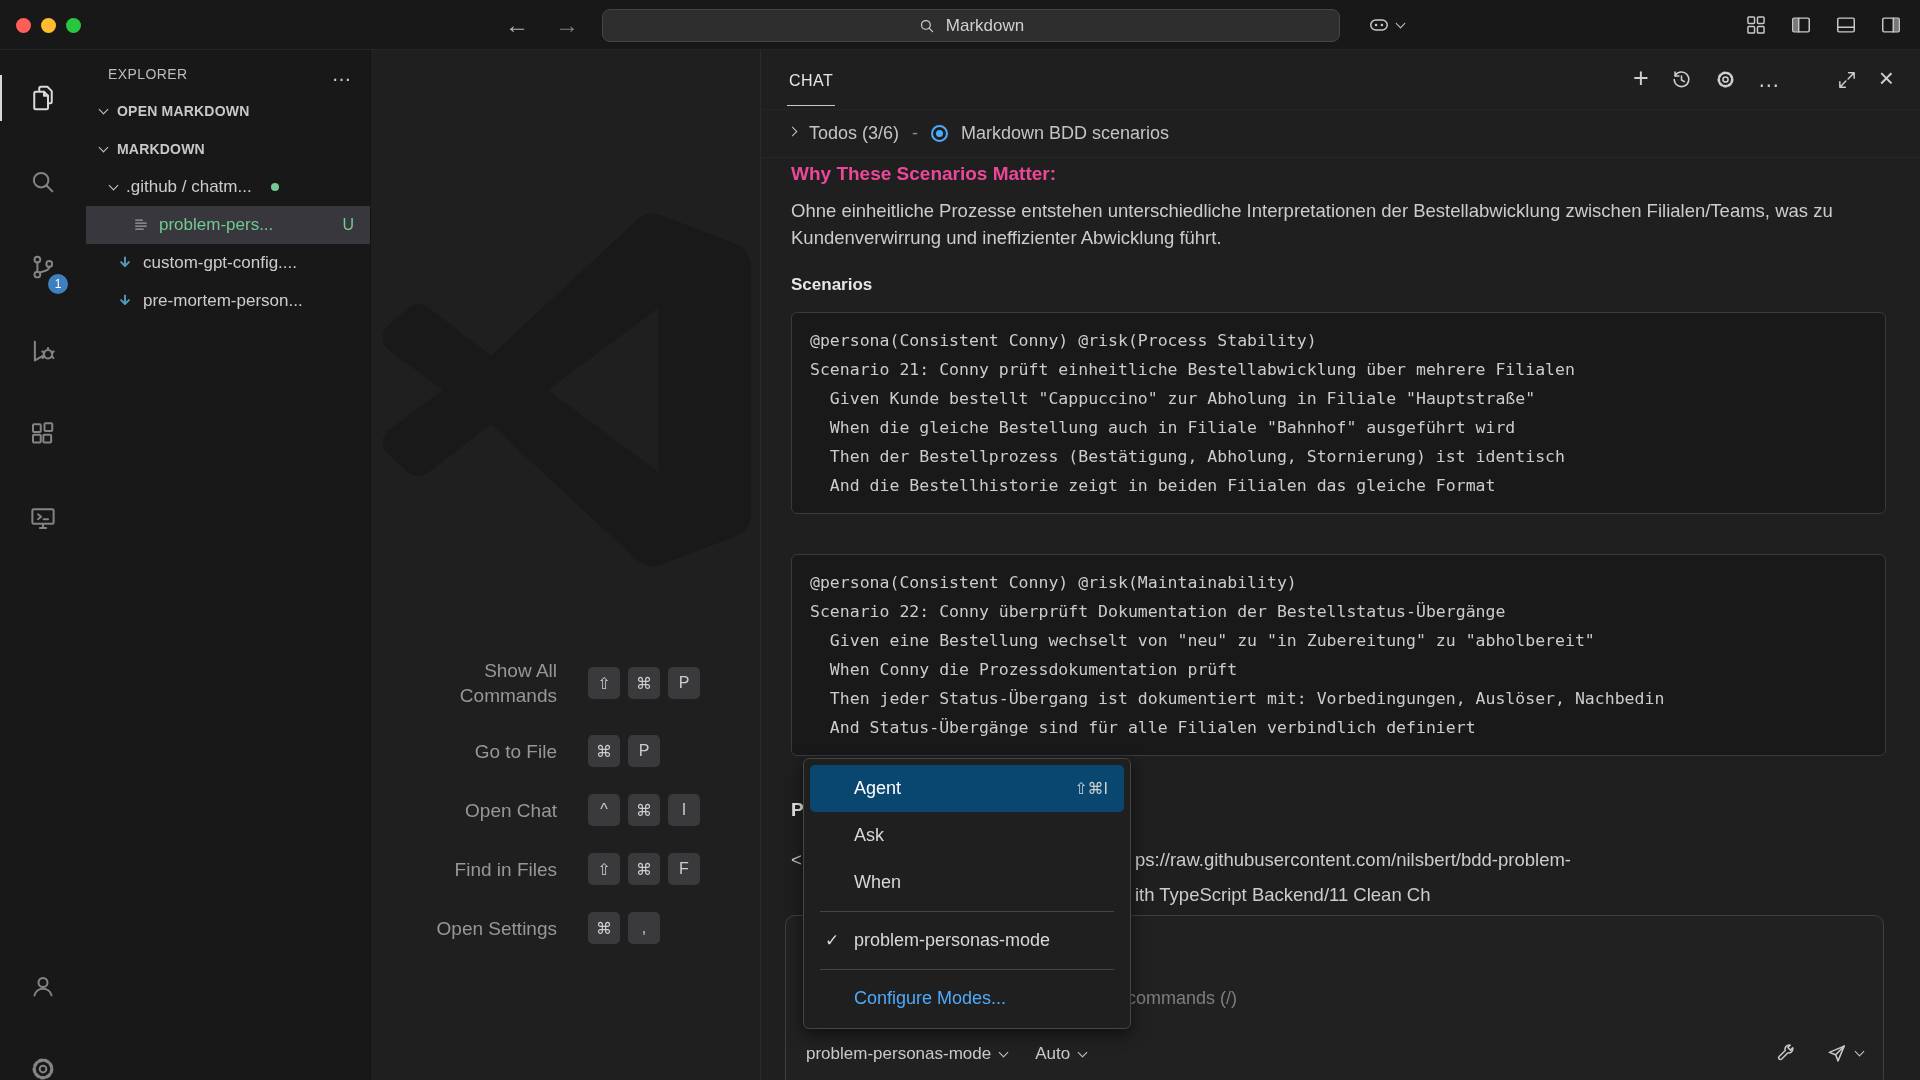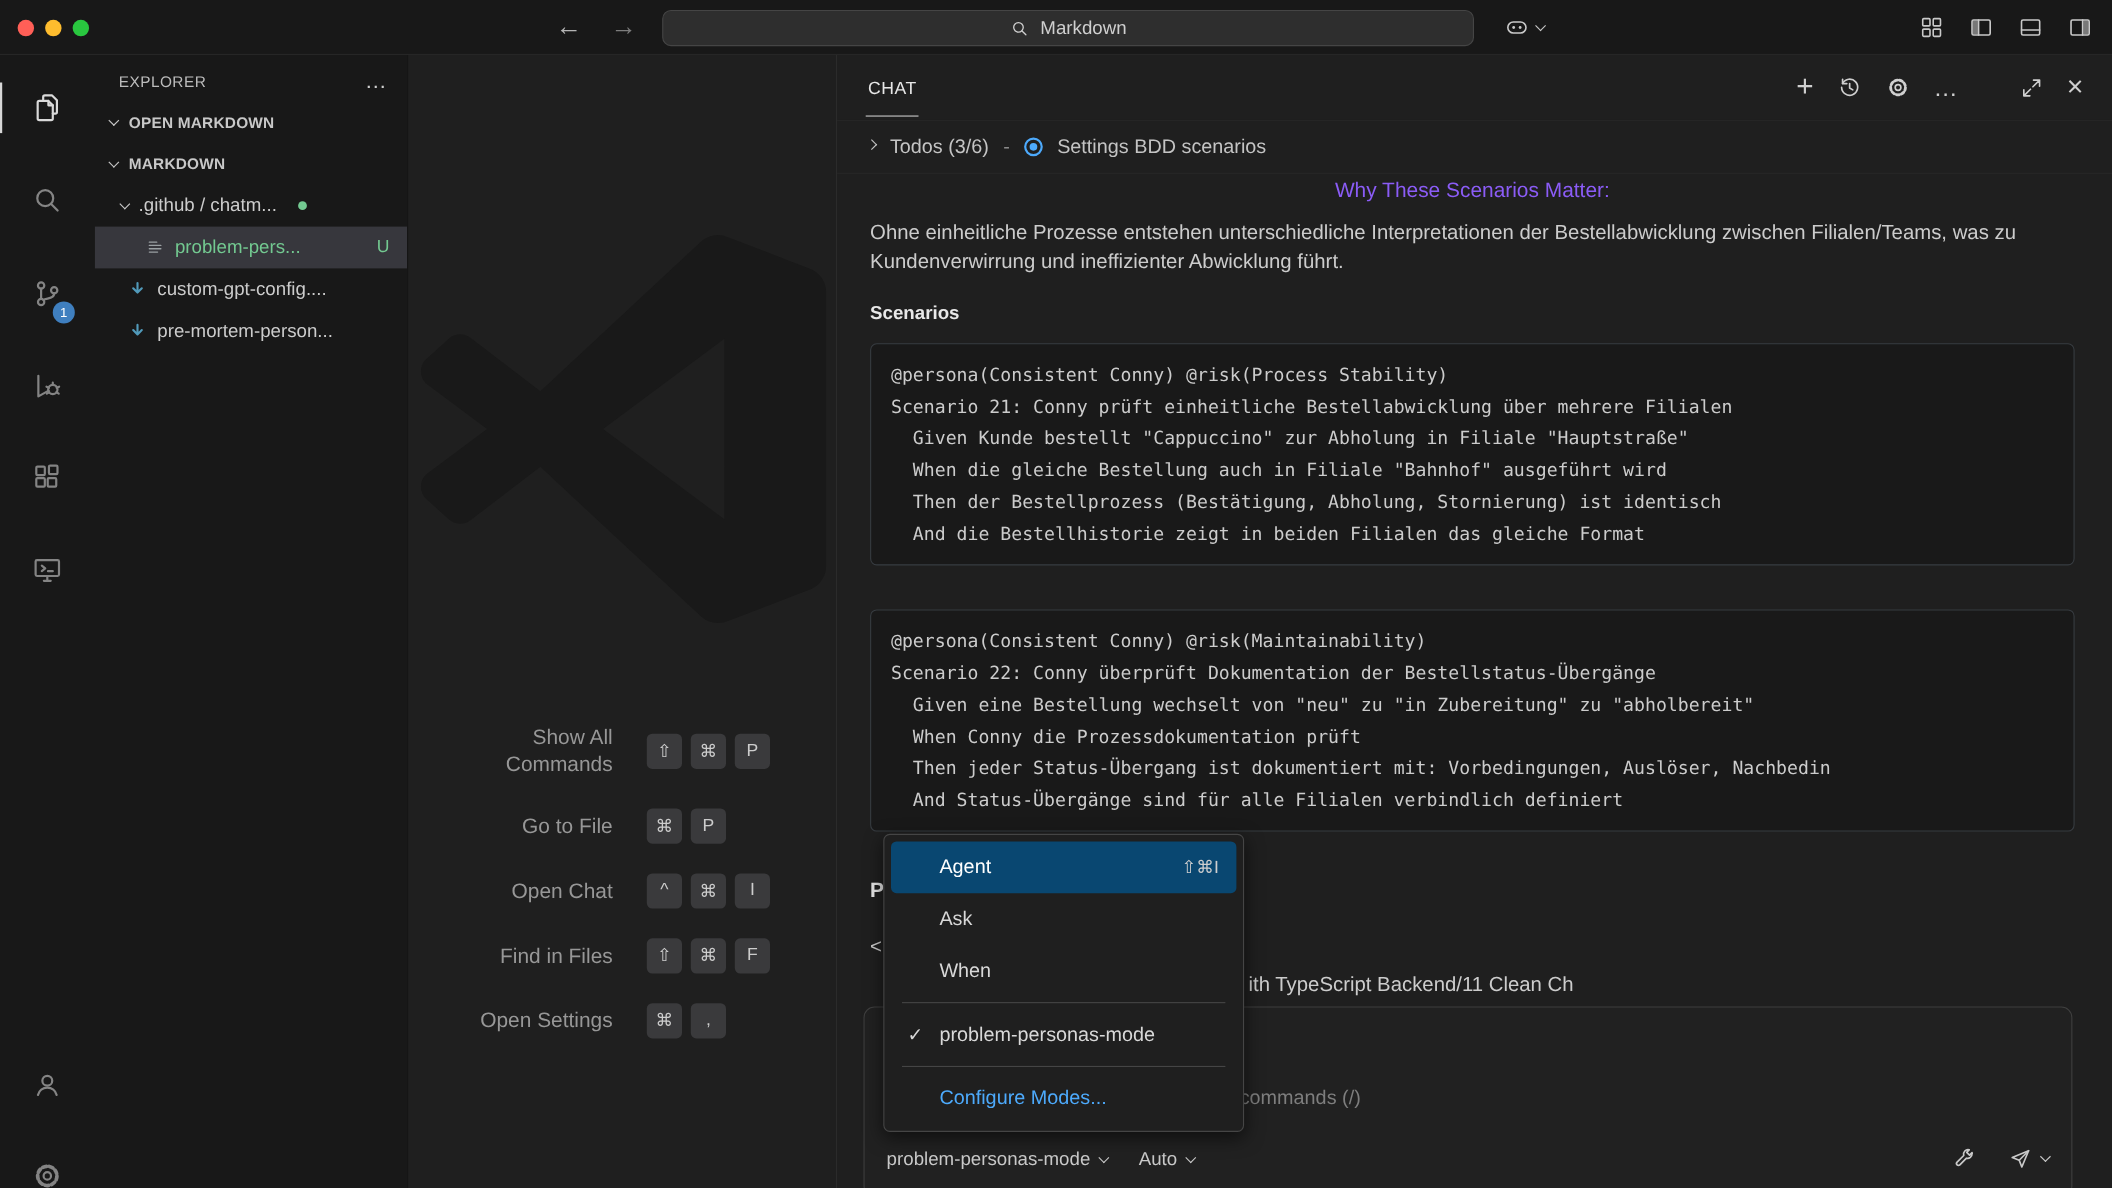--- a/index.html
+++ b/index.html
@@ -69,21 +69,21 @@
   .chat-tab span{font-size:16px;letter-spacing:.5px;color:#e7e7e7;padding:18px 2px 15px;border-bottom:1.5px solid #c9c9c9;}
   .tb-actions{margin-left:auto;display:flex;align-items:center;gap:21px;color:#cfcfcf;}
   .tb-actions .gap{width:14px;}
   .plus-glyph{font-size:27px;font-weight:300;line-height:20px;margin-top:-3px;}
   .close-glyph{font-size:26px;line-height:20px;margin-top:-4px;}
   .todos-row{height:48px;flex:none;display:flex;align-items:center;gap:13px;padding:0 28px;border-bottom:1px solid #272727;color:#c4c4c4;font-size:18px;}
   .bullseye{width:17px;height:17px;border:2px solid #4daafc;border-radius:50%;display:inline-flex;align-items:center;justify-content:center;flex:none;}
   .bullseye::after{content:"";width:7px;height:7px;border-radius:50%;background:#4daafc;}
 
   .chat-content{flex:1;position:relative;overflow:hidden;padding:6px 34px 0 30px;font-size:18.5px;line-height:1.5;color:#cccccc;}
-  .h-matter{font-size:19px;font-weight:400;color:#8b5cf6;margin:-4px 0 8px;text-align:center;}
+  .h-matter{font-size:19px;font-weight:700;color:#ec4899;margin:-4px 0 8px;}
   .chat-p{margin:0 0 20px;}
   .h-scenarios{font-size:17px;font-weight:700;color:#e8e8e8;margin:4px 0 14px;}
   .code-block{background:#191919;border:1px solid #373c41;border-radius:6px;padding:13px 18px;font-family:"DejaVu Sans Mono","Liberation Mono",monospace;font-size:16.5px;line-height:29px;color:#cccccc;white-space:pre;overflow:hidden;margin:0 0 40px;}
   .h-frag{font-size:19px;font-weight:700;color:#e8e8e8;margin:36px 0 0;}
   .link-line{position:relative;height:31px;margin-top:22px;}
   .link-line .lt{position:absolute;left:0;}
   .link-line .frag{position:absolute;left:344px;white-space:nowrap;}
   .link-line2{position:relative;height:30px;margin-top:4px;}
   .link-line2 .frag{position:absolute;left:344px;white-space:nowrap;}
 
@@ -329,35 +329,36 @@
           </svg>
         <span class="close-glyph">×</span>
       </div>
     </div>
 
     <div class="todos-row">
       <span class="chev s r"></span>
       <span>Todos (3/6)</span>
       <span style="color:#8a8a8a;">-</span>
       <span class="bullseye"></span>
-      <span>Settings BDD scenarios</span>
+      <span>Markdown BDD scenarios</span>
     </div>
 
     <div class="chat-content">
       <div class="h-matter">Why These Scenarios Matter:</div>
       <p class="chat-p">Ohne einheitliche Prozesse entstehen unterschiedliche Interpretationen der Bestellabwicklung zwischen Filialen/Teams, was zu Kundenverwirrung und ineffizienter Abwicklung führt.</p>
       <div class="h-scenarios">Scenarios</div>
 
       <pre class="code-block"><div>@persona(Consistent Conny) @risk(Process Stability)</div><div>Scenario 21: Conny prüft einheitliche Bestellabwicklung über mehrere Filialen</div><div>  Given Kunde bestellt "Cappuccino" zur Abholung in Filiale "Hauptstraße"</div><div>  When die gleiche Bestellung auch in Filiale "Bahnhof" ausgeführt wird</div><div>  Then der Bestellprozess (Bestätigung, Abholung, Stornierung) ist identisch</div><div>  And die Bestellhistorie zeigt in beiden Filialen das gleiche Format</div></pre>
 
       <pre class="code-block"><div>@persona(Consistent Conny) @risk(Maintainability)</div><div>Scenario 22: Conny überprüft Dokumentation der Bestellstatus-Übergänge</div><div>  Given eine Bestellung wechselt von "neu" zu "in Zubereitung" zu "abholbereit"</div><div>  When Conny die Prozessdokumentation prüft</div><div>  Then jeder Status-Übergang ist dokumentiert mit: Vorbedingungen, Auslöser, Nachbedin</div><div>  And Status-Übergänge sind für alle Filialen verbindlich definiert</div></pre>
 
       <div class="h-frag">P</div>
       <div class="link-line">
         <span class="lt">&lt;</span>
+        <span class="frag">ps://raw.githubusercontent.com/nilsbert/bdd-problem-</span>
       </div>
       <div class="link-line2">
         <span class="frag">ith TypeScript Backend/11 Clean Ch</span>
       </div>
     </div>
 
     <div class="chat-input">
       <span class="ci-placeholder">, commands (/)</span>
       <div class="ci-bottom">
         <span class="picker">

